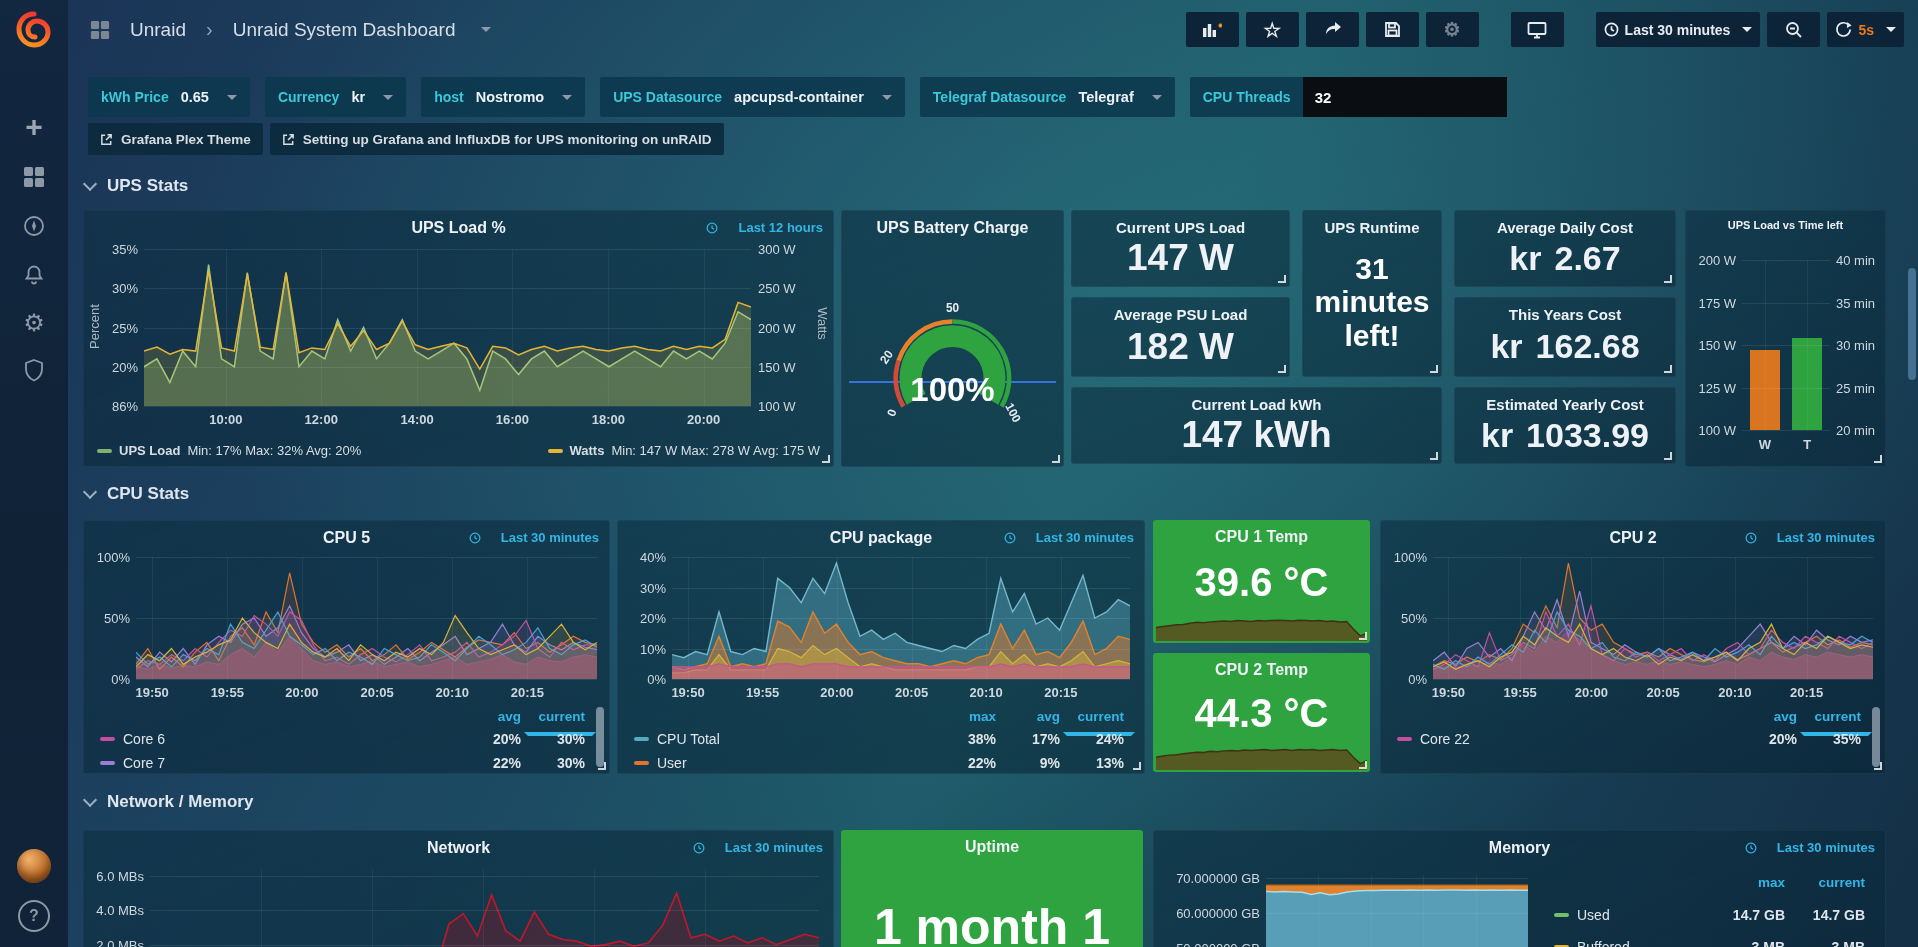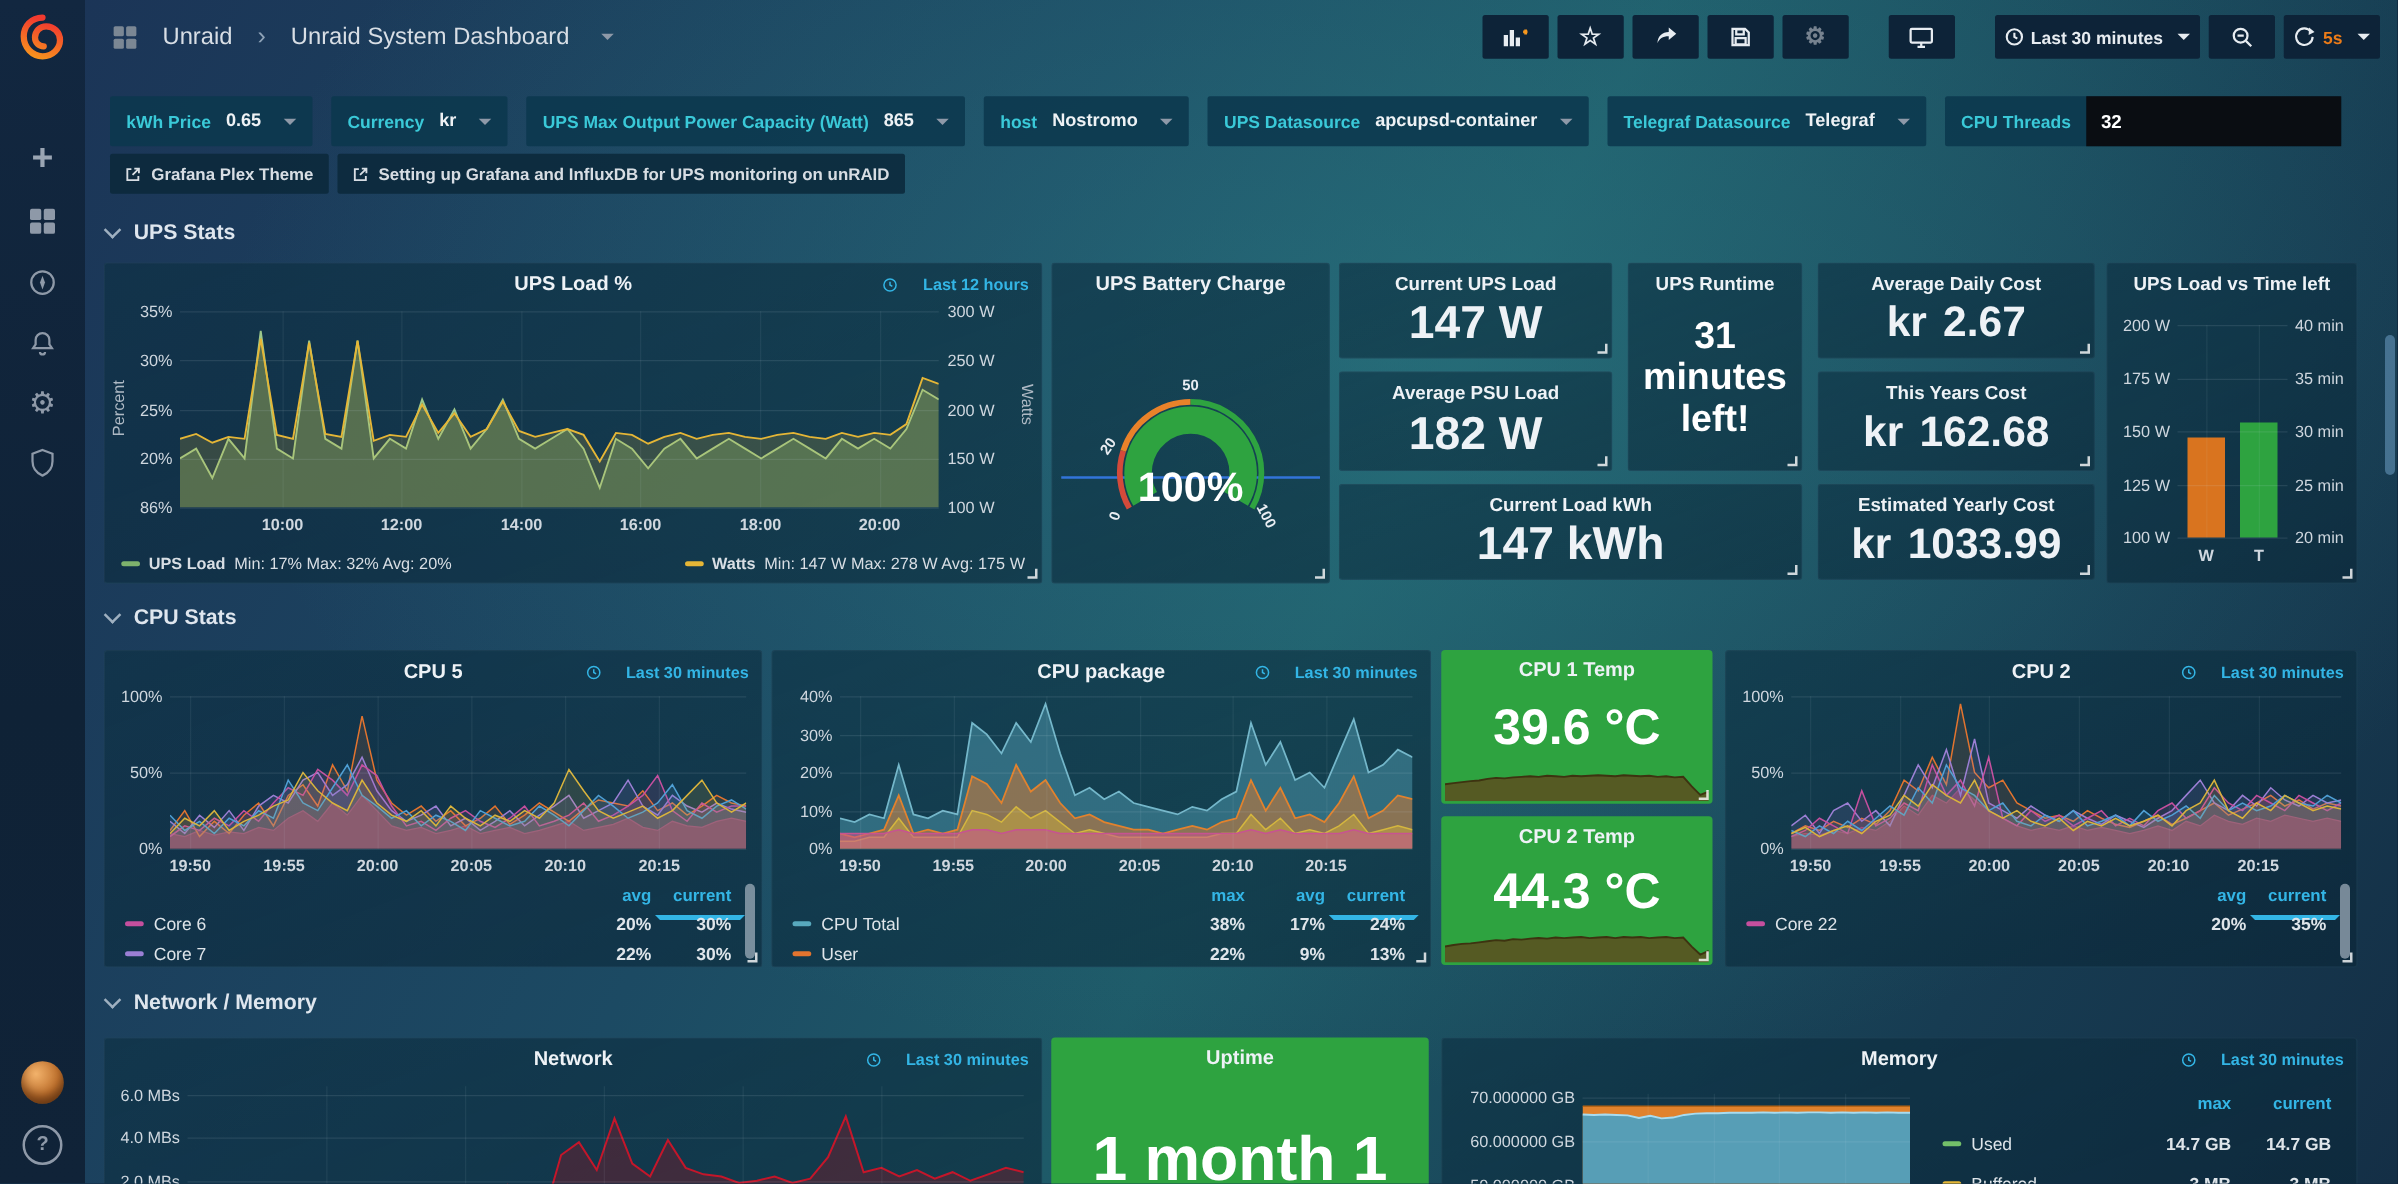--- a/index.html
+++ b/index.html
@@ -236,25 +236,20 @@
         <span class="vlabel">kWh Price</span>
         <span class="vvalue">0.65</span>
         <span class="caret"></span>
       </div>
     <div class="pill">
         <span class="vlabel">Currency</span>
         <span class="vvalue">kr</span>
         <span class="caret"></span>
       </div>
     <div class="pill">
-        <span class="vlabel">UPS Max Output Power Capacity (Watt)</span>
-        <span class="vvalue">865</span>
-        <span class="caret"></span>
-      </div>
-    <div class="pill">
         <span class="vlabel">host</span>
         <span class="vvalue">Nostromo</span>
         <span class="caret"></span>
       </div>
     <div class="pill">
         <span class="vlabel">UPS Datasource</span>
         <span class="vvalue">apcupsd-container</span>
         <span class="caret"></span>
       </div>
     <div class="pill">
@@ -413,21 +408,21 @@
     <div class="stat small" style="grid-column:3;grid-row:3">
       <div class="st">Estimated Yearly Cost</div>
       <div class="sv gtxt">
           <span>kr</span>
           <span>1033.99</span>
         </div>
     </div>
   </div>
 
   <div class="panel" style="left:1685px;top:210px;width:199px;height:255px">
-    <div class="ptitle" style="font-size:15px">UPS Load vs Time left</div>
+    <div class="ptitle" style="font-size:11px">UPS Load vs Time left</div>
     <div class="ylabs" style="left:6px;width:44px;top:49px;height:170px">
       <span style="top:0%">200 W</span>
         <span style="top:25%">175 W</span>
         <span style="top:50%">150 W</span>
         <span style="top:75%">125 W</span>
         <span style="top:100%">100 W</span>
     </div>
     <div class="plot" id="plot-bars" style="left:56px;top:49px;width:88px;height:170px">
       <div class="bar" id="bar-w" style="left: 8px; width: 30px; background: rgb(217, 116, 31); height: 47%;"></div>
       <div class="bar" id="bar-t" style="left: 50px; width: 30px; background: rgb(46, 163, 64); height: 54%;"></div>

